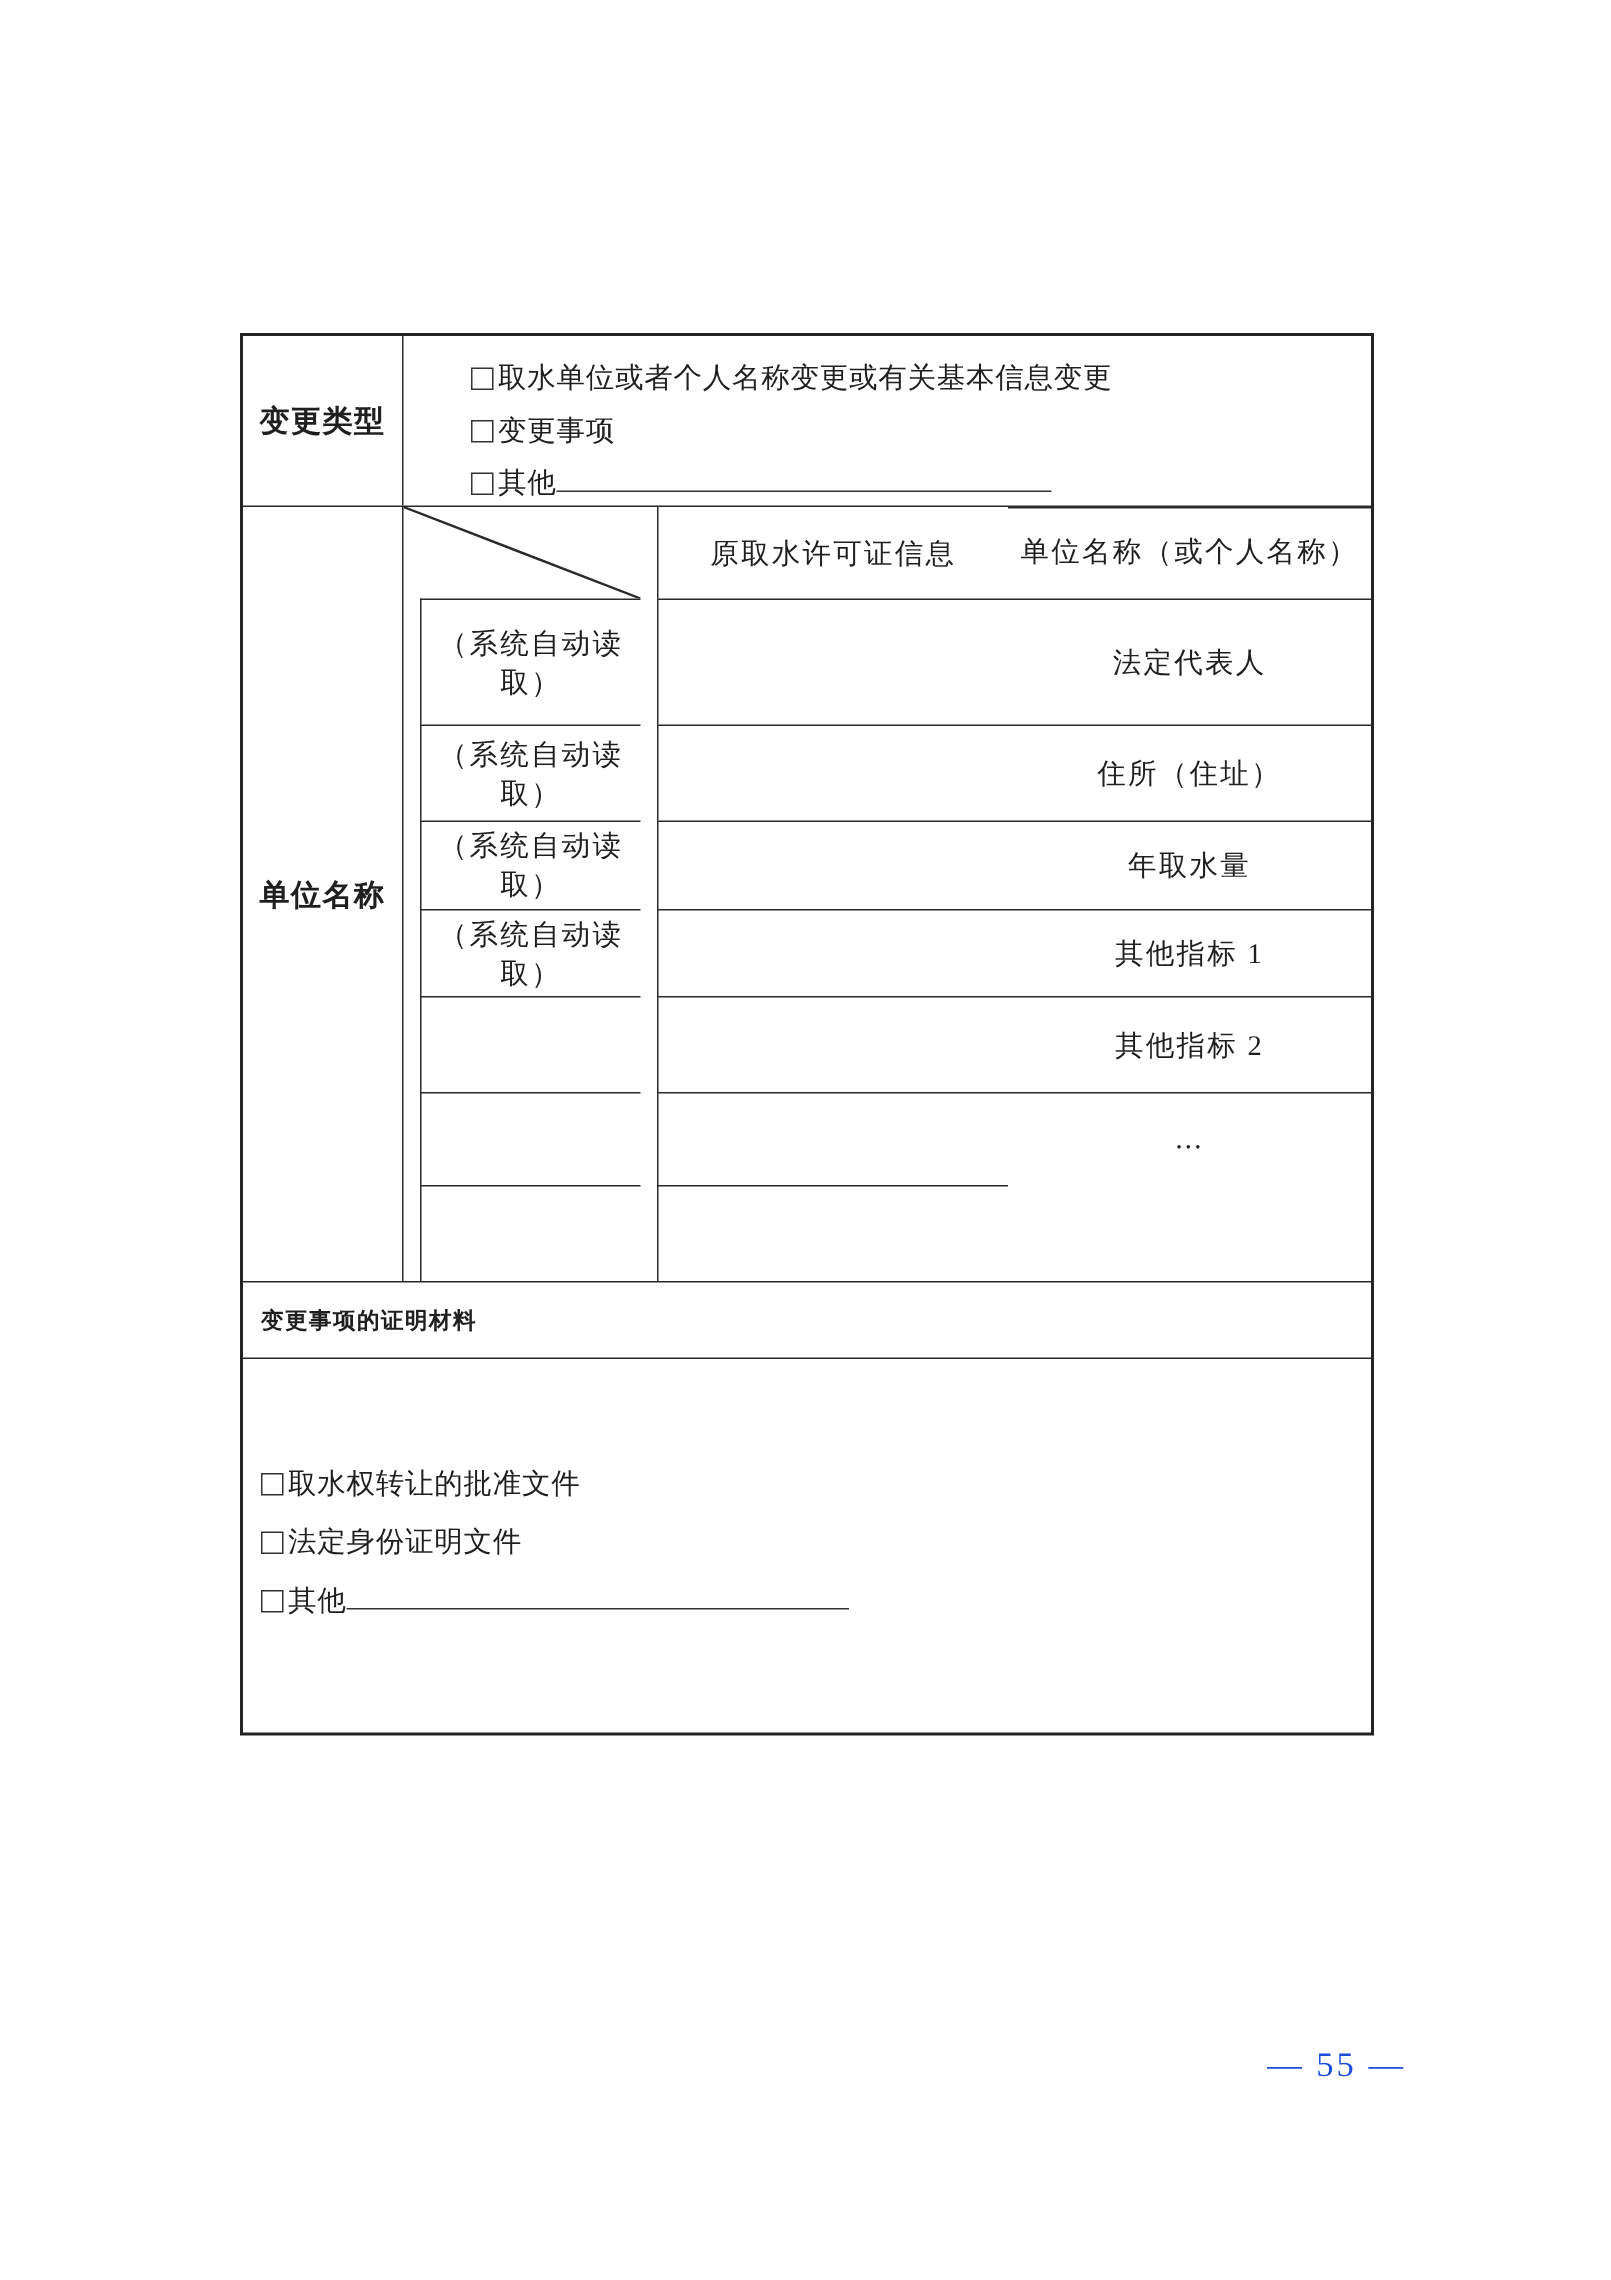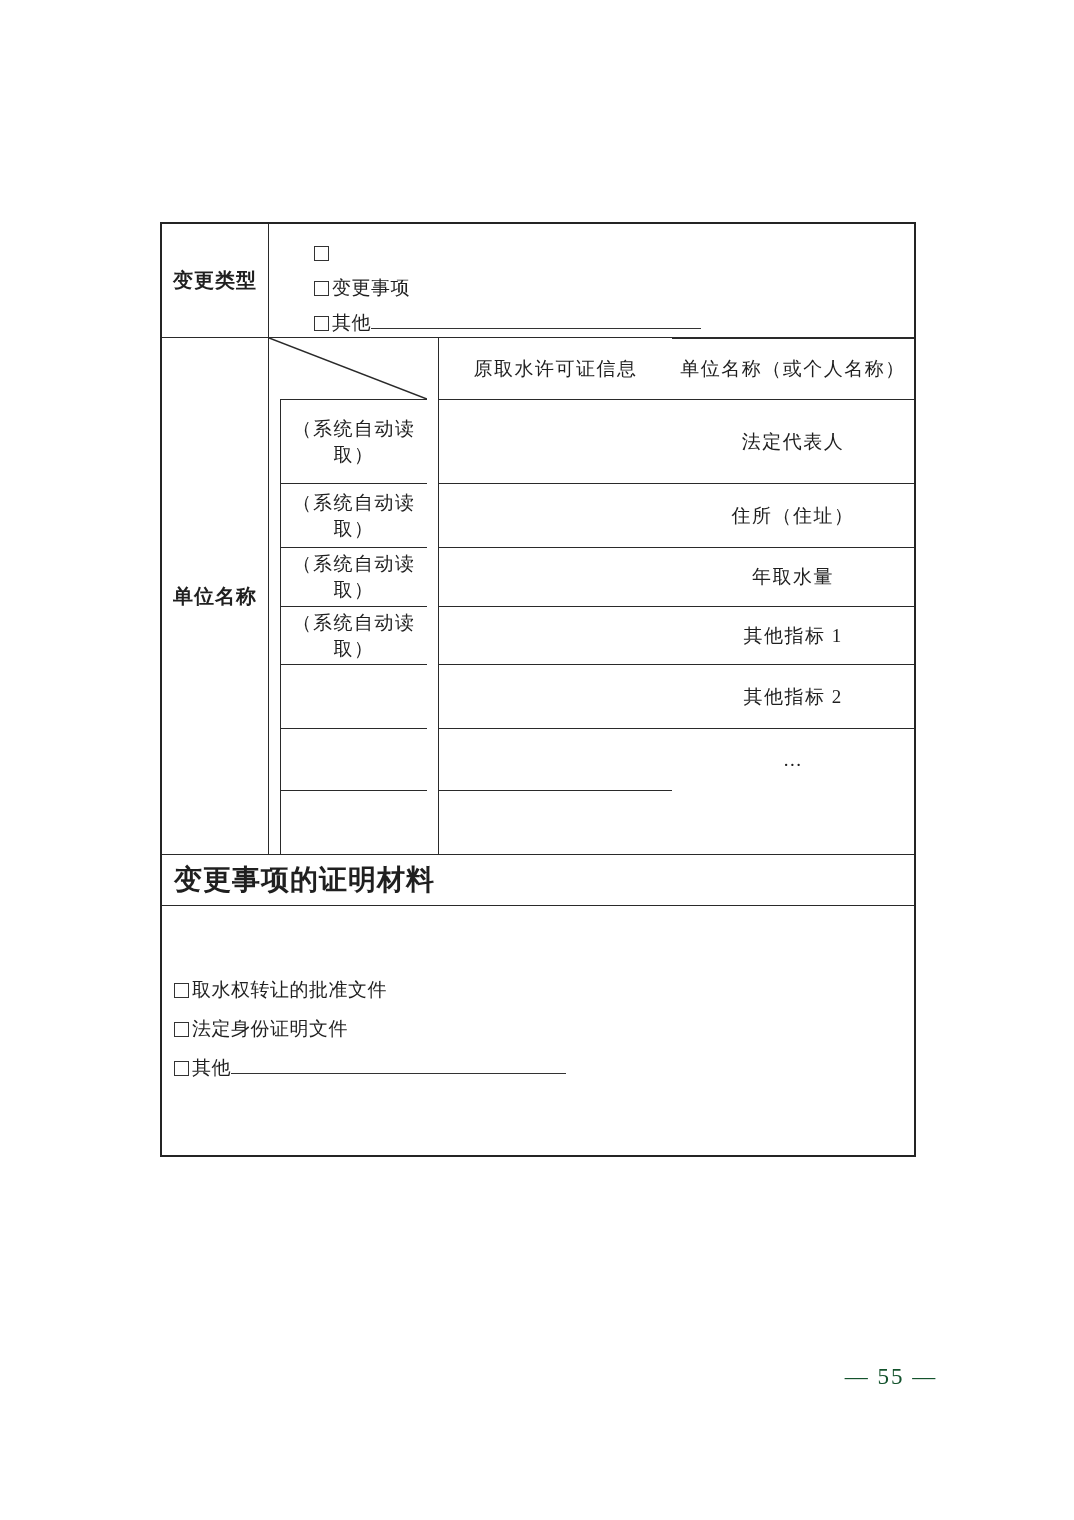--- a/index.html
+++ b/index.html
@@ -71,50 +71,50 @@
   .cell.two-line { flex-direction: row; line-height: 1.55; }
   .diag-cell { position: relative; }
   .diag-cell svg { position: absolute; left: 0; top: 0; width: 100%; height: 100%; display: block; }
   
   .sec3 {
     height: 51px;
     display: flex;
     align-items: center;
     padding-left: 12px;
     font-weight: bold;
-    font-size: 28px;
+    font-size: 15px;
     letter-spacing: 1px;
   }
   
   .sec4 { height: 250px; display: block; padding: 64px 10px 0 12px; font-size: 19px; letter-spacing: 0.5px; }
   .sec4 .opt-line { line-height: 39px; }
   
   .page-number {
     position: absolute;
     left: 836px;
     top: 1364px;
     width: 110px;
     text-align: center;
     font-size: 23px;
     letter-spacing: 2px;
-    color: #14532d;
+    color: #1d4ed8;
     white-space: nowrap;
   }
 </style>
 </head>
 <body>
 
 <div class="page">
   <div class="form">
 
     <div class="sec sec1">
       <div class="label-col">变更类型</div>
       <div class="sec1-content">
         <div class="opt-line">
-          <span class="cb"></span>
+          <span class="cb"></span><span>取水单位或者个人名称变更或有关基本信息变更</span>
         </div>
         <div class="opt-line">
           <span class="cb"></span><span>变更事项</span>
         </div>
         <div class="opt-line">
           <span class="cb"></span><span>其他</span><span class="uline uline-a"></span>
         </div>
       </div>
     </div>
 

